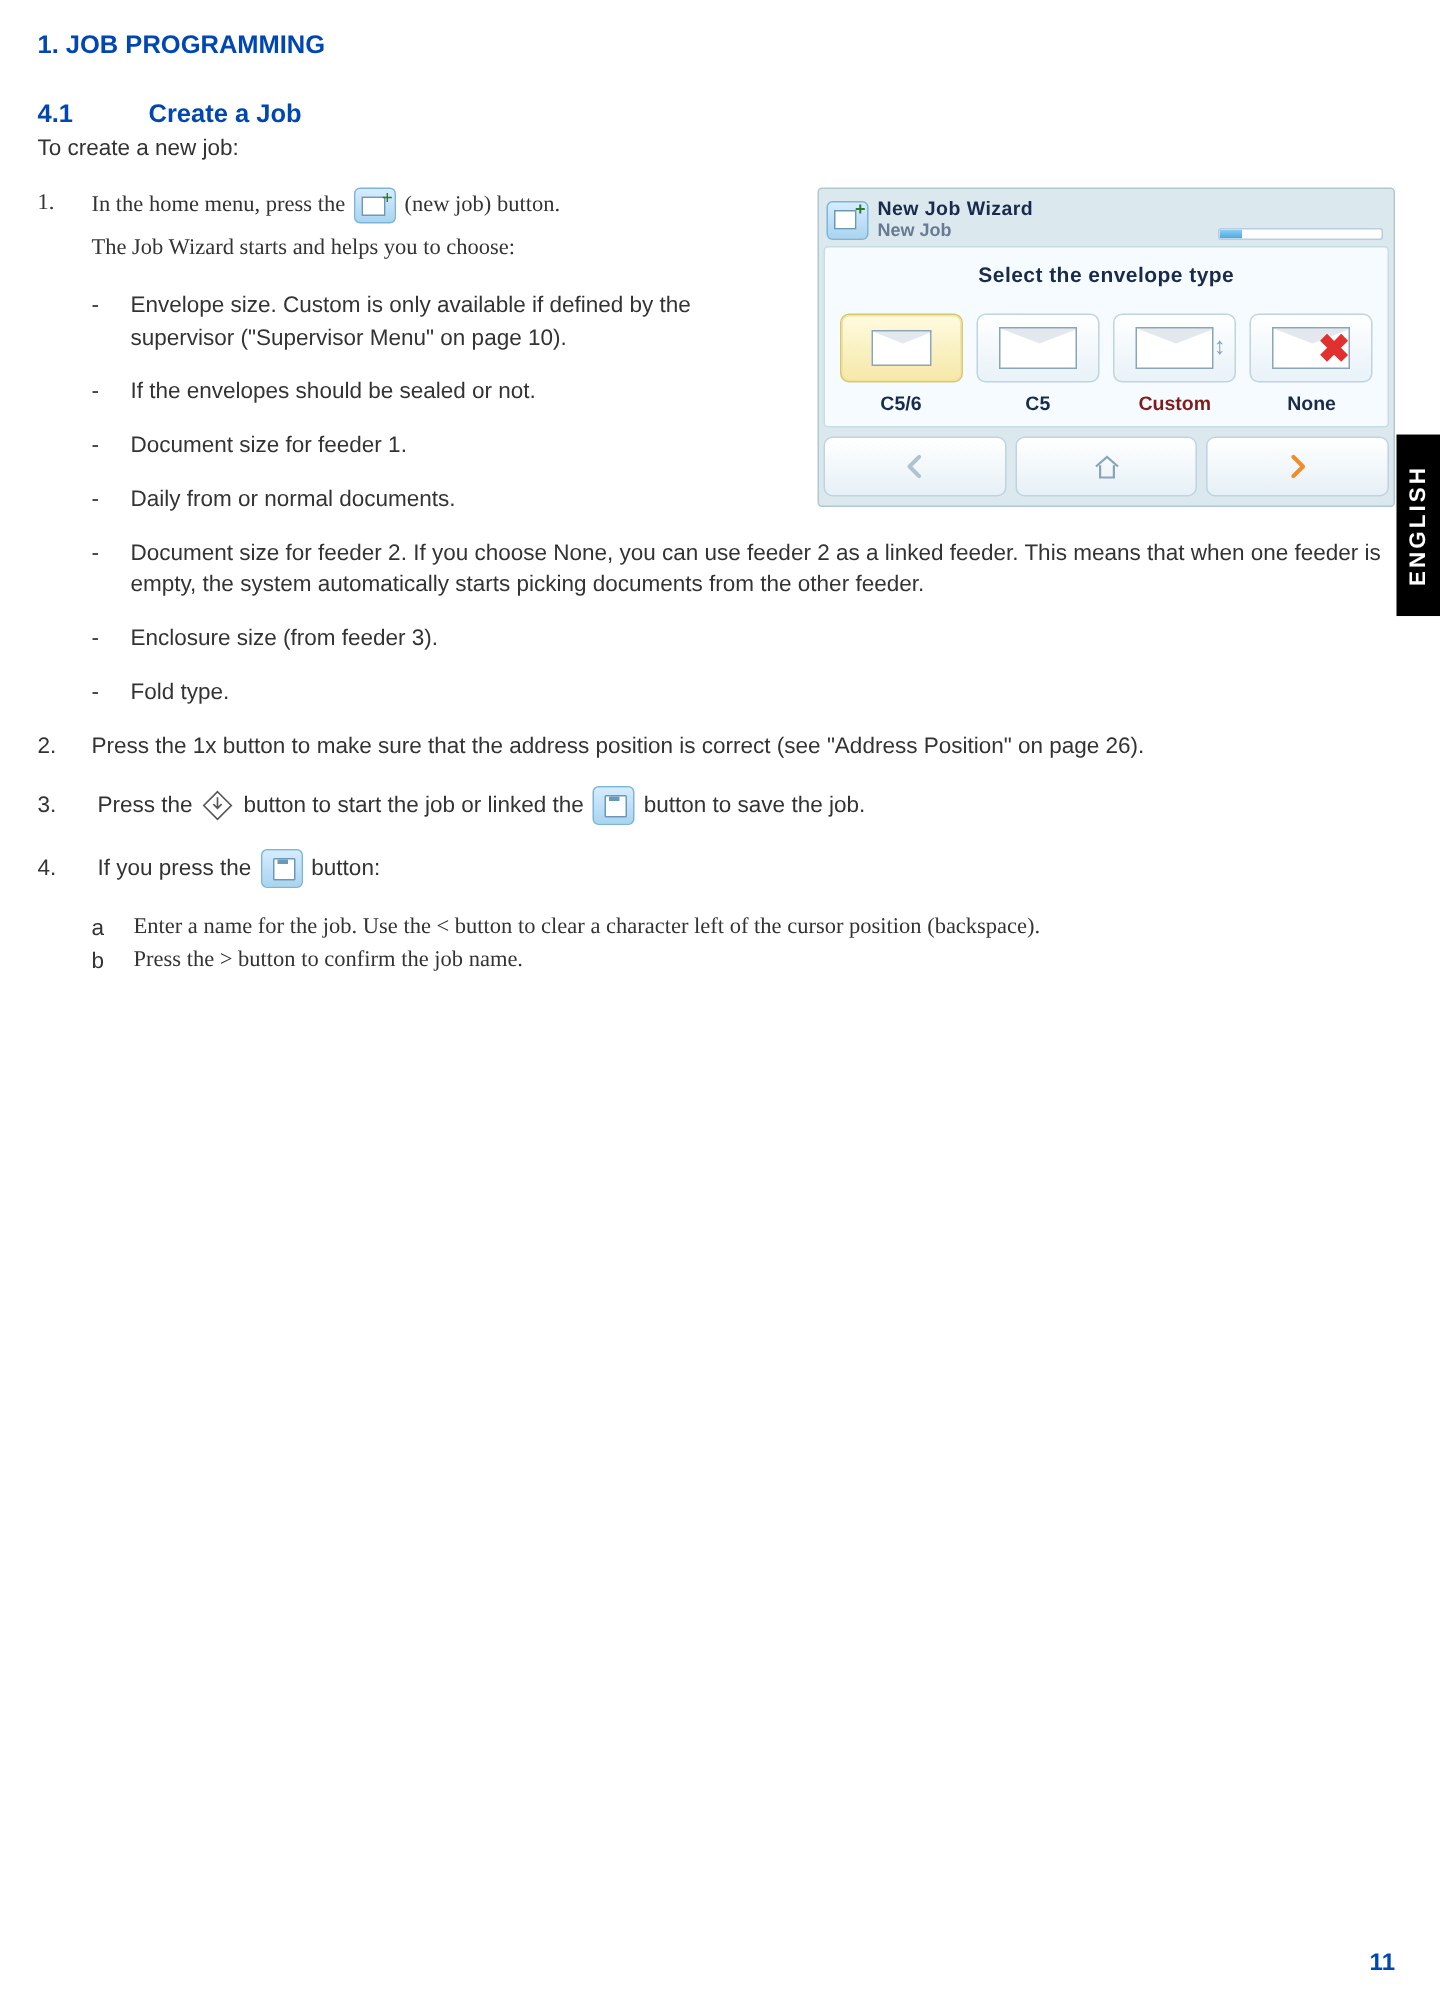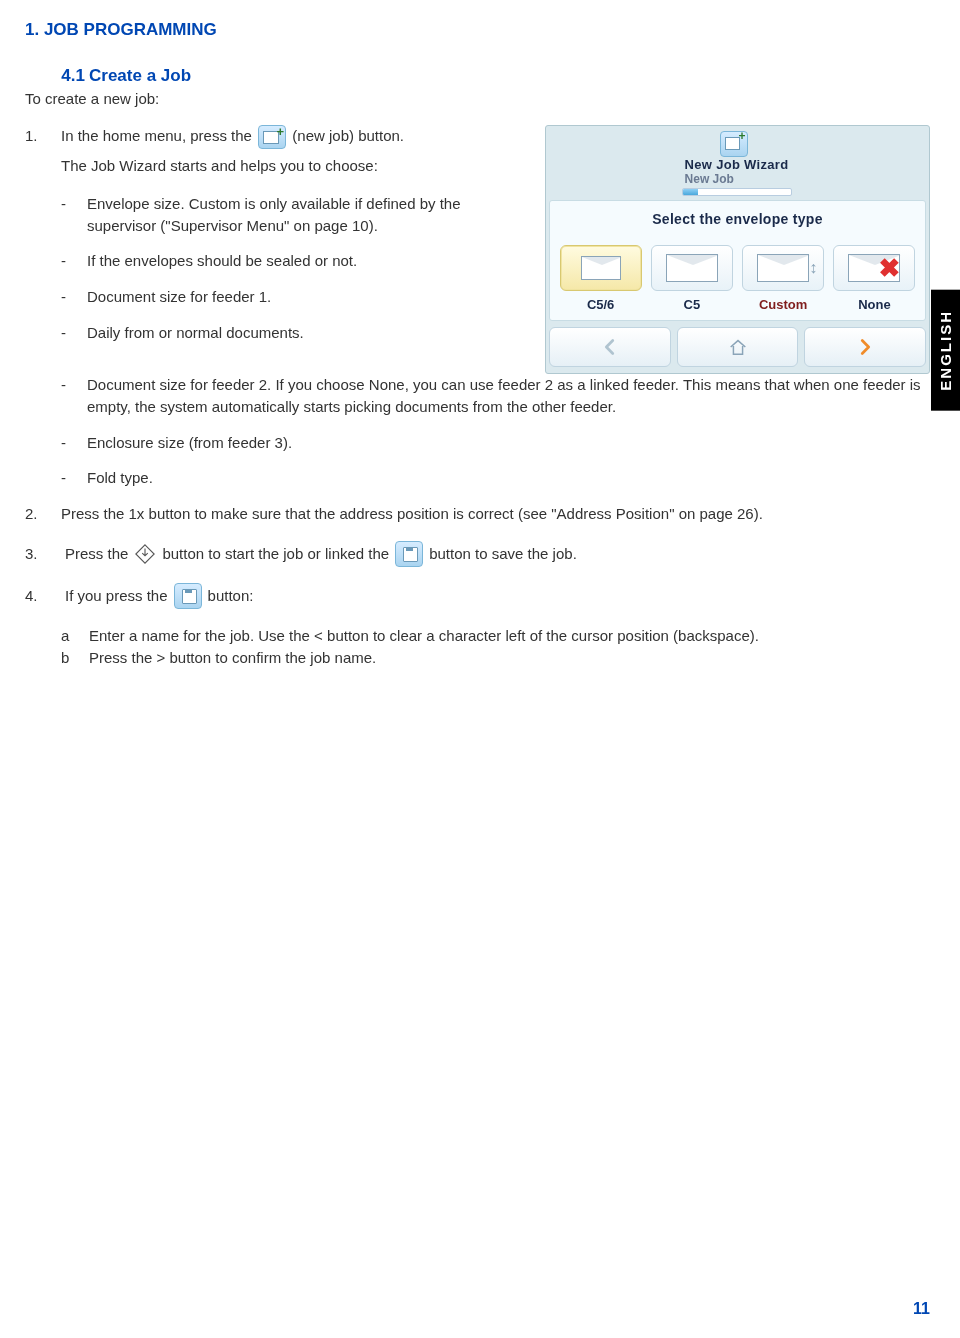--- a/index.html
+++ b/index.html
@@ -28,21 +28,20 @@
     margin-left: 60px;
     margin-bottom: 4px;
   }
   .sub-num {
     color: #0047b3;
     font-weight: bold;
     font-size: 17px;
     display: inline-block;
     width: 60px;
     vertical-align: top;
-    text-align: right;
   }
   .intro {
     margin-bottom: 18px;
   }
   .row {
     display: flex;
     align-items: flex-start;
   }
   .col-text { flex: 1 1 auto; }
   .col-fig { flex: 0 0 auto; margin-left: 10px; }
@@ -131,21 +130,21 @@
     line-height: 1.45;
   }
   .sublist .sub {
     display: flex;
   }
   .sublist .sl {
     display: inline-block;
     width: 28px;
     flex-shrink: 0;
   }
-  .sublist .st { flex:1; }
+  .sublist .st { flex:1;font-family:Liberation Serif, serif; }
   .side-label {
     position: absolute;
     right: 0;
     top: 290px;
     background: #000;
     color: #fff;
     font-weight: bold;
     font-size: 15px;
     writing-mode: vertical-rl;
     transform: rotate(180deg);
@@ -166,23 +165,22 @@
   .wizard {
     width: 385px;
     background: #dbe9ee;
     border: 1px solid #b0c8d0;
     border-radius: 3px;
     padding: 3px 3px 6px 3px;
     font-family: Arial, sans-serif;
   }
   .wiz-header {
     display: flex;
-    align-items: center;
+    align-items: flex-end;
     padding: 2px 4px 4px 2px;
-    flex-direction: column;
   }
   .wiz-hicon {
     width: 28px; height: 26px;
     background: linear-gradient(#d6ecff,#aad4f0);
     border: 1px solid #7bb6d9;
     border-radius: 4px;
     position: relative;
     margin-right: 6px;
     flex-shrink: 0;
   }
@@ -347,29 +345,29 @@
   .nav-btn svg { width: 22px; height: 22px; }
   b { font-weight: normal; }
 </style>
 </head>
 <body>
 
 <div class="page">
   <div class="heading">1.   JOB PROGRAMMING</div>
 
   <div style="margin-bottom:4px;">
-    <span class="sub-num">4.1</span><span class="subheading" style="margin-left:4px;">Create a Job</span>
+    <span class="sub-num">4.1</span><span class="subheading" style="margin-left:14px;">Create a Job</span>
   </div>
 
   <div class="intro">To create a new job:</div>
 
   <div class="row">
     <div class="col-text">
 
-      <div class="step" style="max-width:440px;">
+      <div class="step" style="max-width:440px;font-family:Liberation Serif, serif;">
         <span class="num">1.</span><span>In the home menu, press the</span>
         <span class="inline-icon icon-newjob"></span>
         <span>(new job) button.</span>
         <div style="margin-left:36px; margin-top:6px;">The Job Wizard starts and helps you to choose:</div>
       </div>
 
       <div class="bullet-block" style="max-width:404px;">
         <div class="bullet">
             <span class="dash">-</span>
             <span class="bt">Envelope size. Custom is only available if defined by the supervisor ("Supervisor Menu" on page 10).</span>

